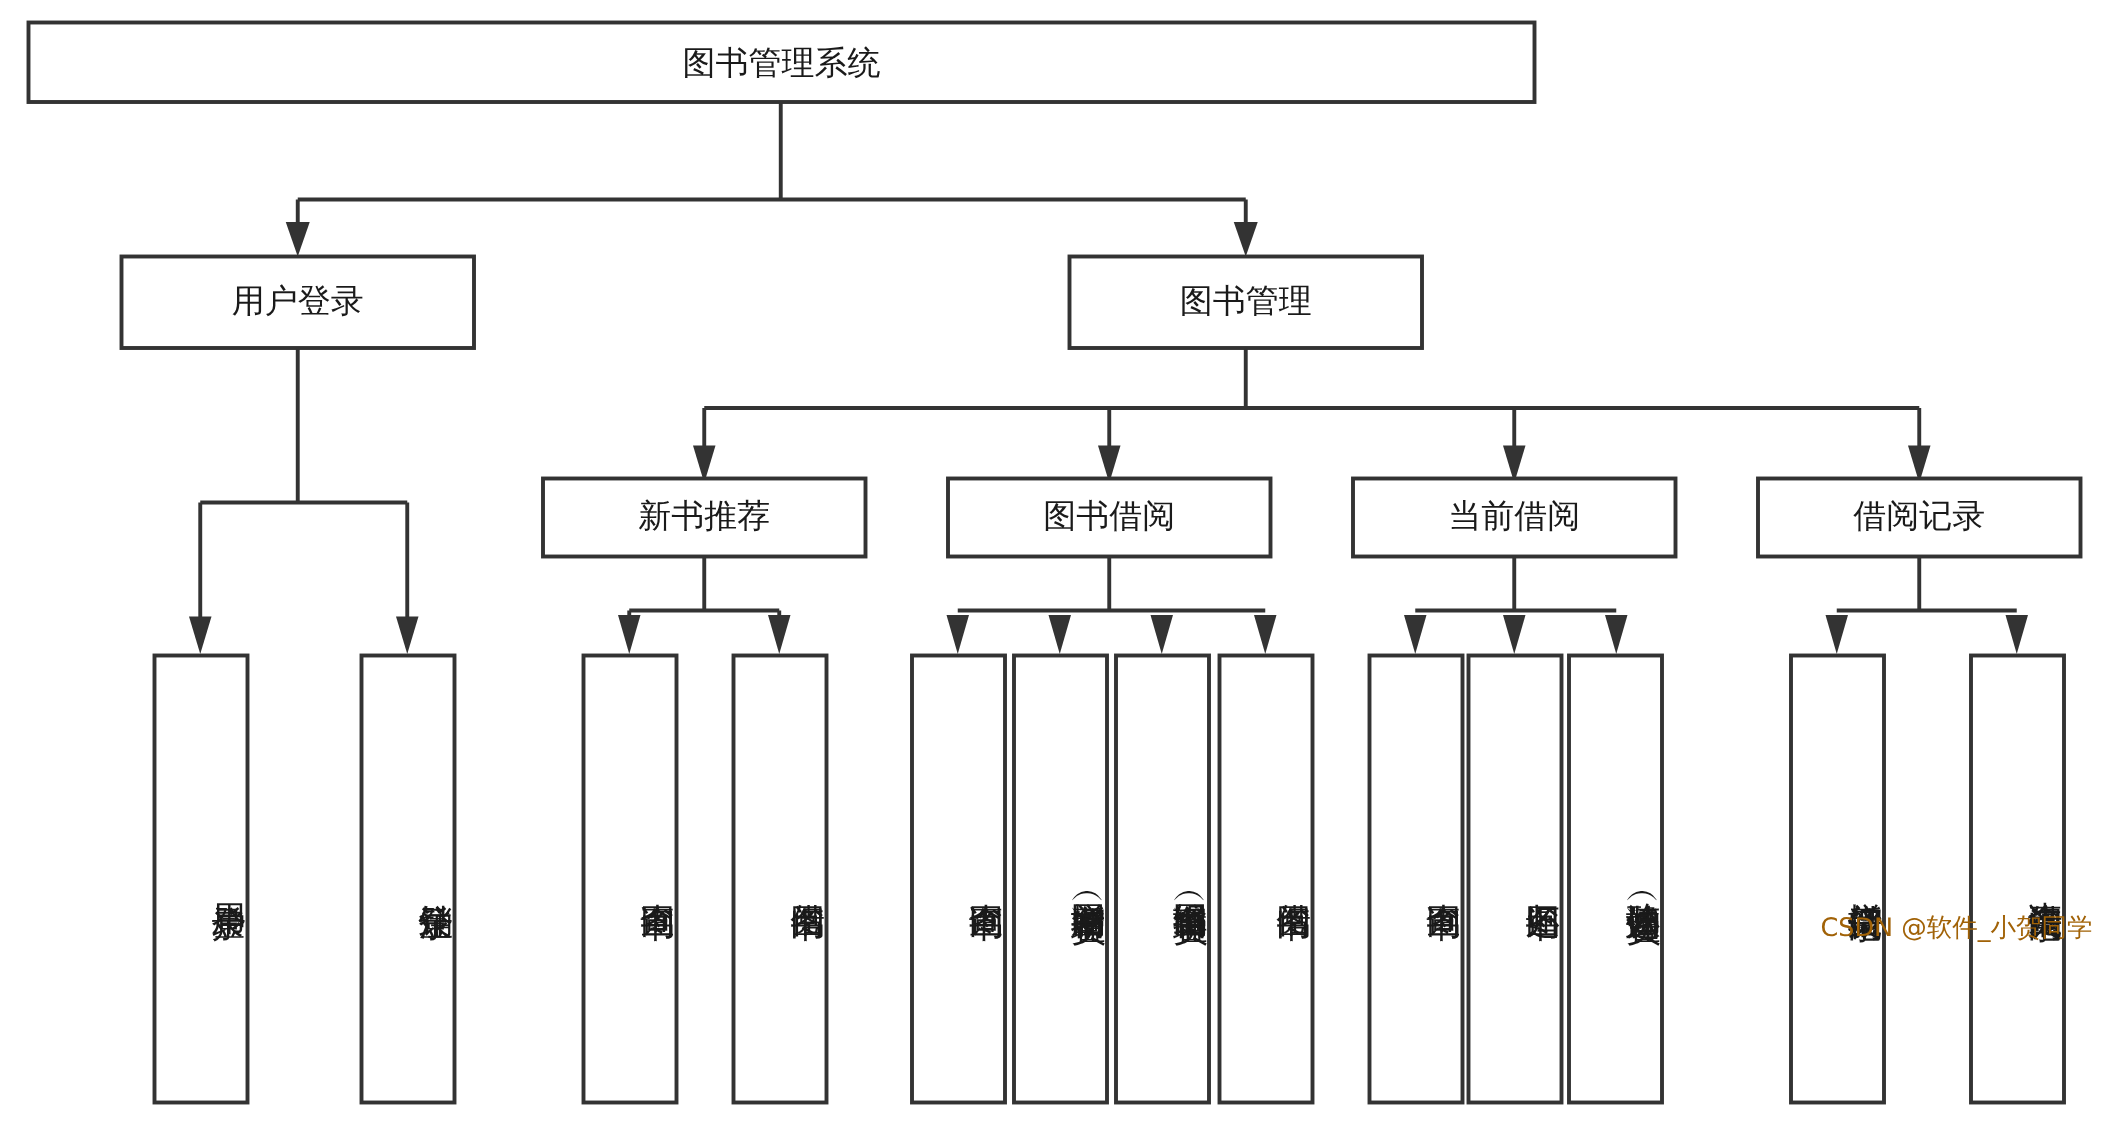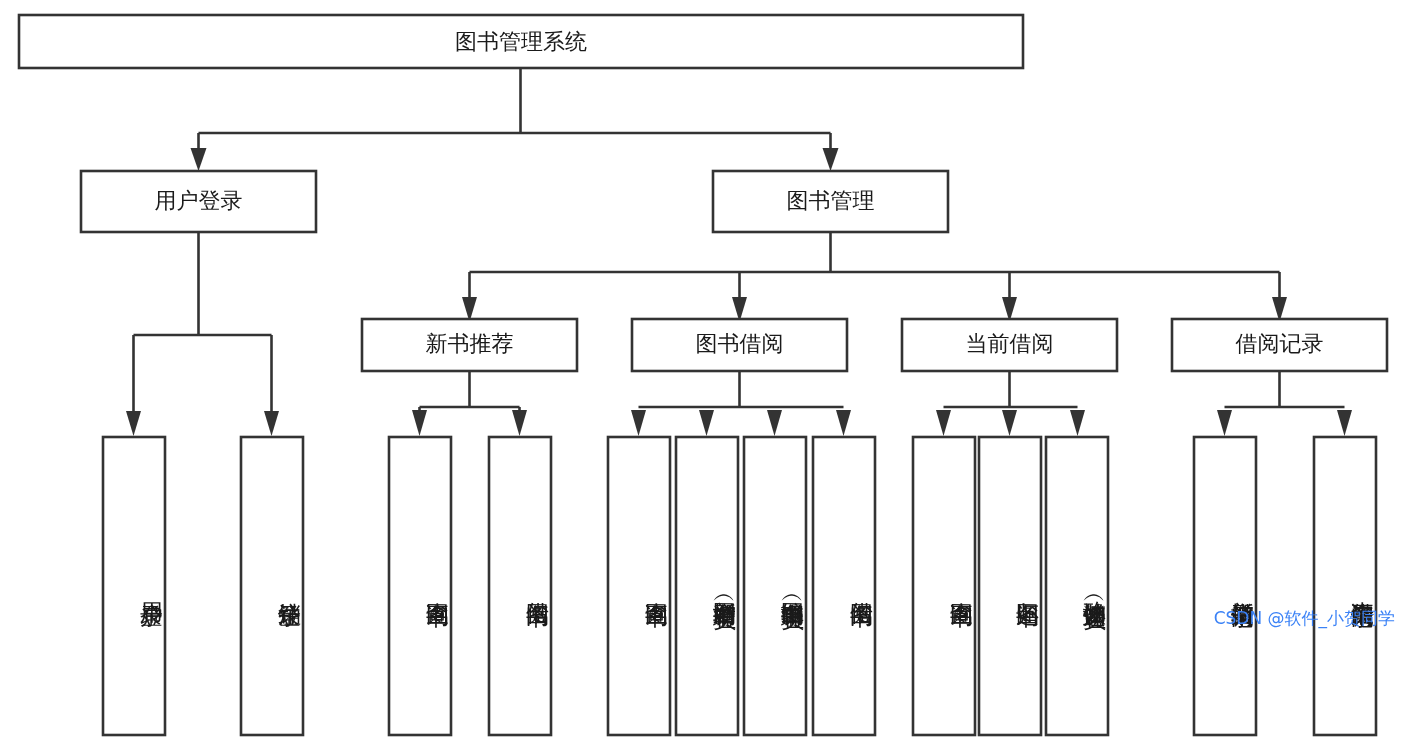--- a/index.html
+++ b/index.html
@@ -72,21 +72,21 @@
   }
   .leaf-text-wrap.centered {
     align-items: center;
   }
   .watermark {
     position: absolute;
     right: 10px;
     bottom: 6px;
     font-family: "DejaVu Sans", "Liberation Sans", sans-serif;
     font-size: 17px;
-    color: #3b82f6;
+    color: #a16207;
     white-space: nowrap;
     user-select: none;
   }
 </style>
 </head>
 <body>
 
 <div id="diagram-root">
   <svg class="flow" viewBox="0 0 1405 747" xmlns="http://www.w3.org/2000/svg">
 

